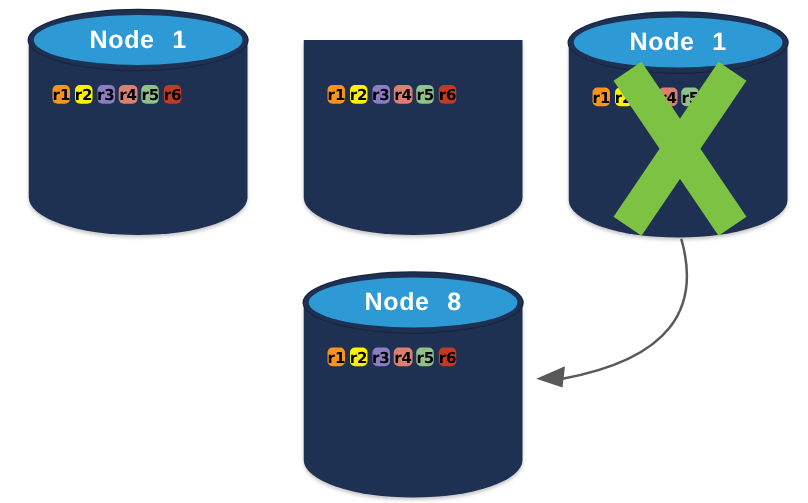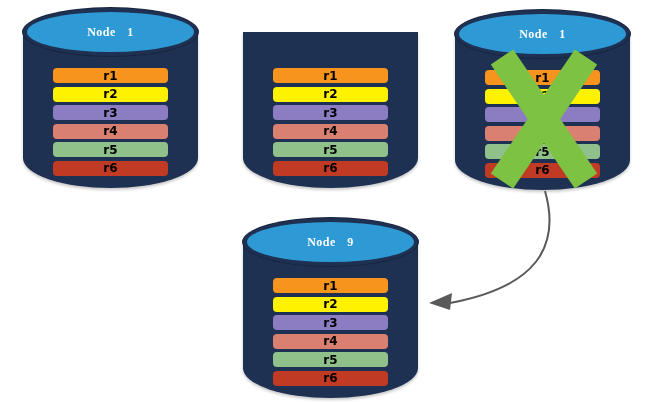--- a/index.html
+++ b/index.html
@@ -32,29 +32,29 @@
   }
   .cyl-top-face{
     position:absolute;left:4px;right:4px;top:4px;bottom:4px;
     background:var(--cylinder-top,#2E9AD5);
     border-radius:50%;
   }
   .node-title{
     position:absolute;left:0;right:0;top:0;height:48px;
     display:flex;align-items:center;justify-content:center;
     color:var(--title-text,#fff);
-    font-family:Liberation Serif, serif;
-    font-weight:bold;font-size:12px;
+    font-family:Liberation Sans, sans-serif;
+    font-weight:bold;font-size:20px;
     letter-spacing:0.5px;word-spacing:8px;
   }
 
   
   .bars{
-    position:absolute;left:30px;width:115px;top:60px;
-    display:flex;flex-direction:column;gap:3.5px;
+    position:absolute;left:19px;width:115px;top:60px;
+    display:flex;flex-direction:row;gap:3.5px;
   }
   .bar{
     height:15px;border-radius:4px;
     display:flex;align-items:center;justify-content:center;
   }
   .bar span{
     color:var(--bar-label,#000);
     font-weight:bold;font-size:12px;line-height:1;
   }
 
@@ -162,21 +162,21 @@
     <svg class="x-mark" viewBox="0 0 102 134">
       <line x1="9" y1="5" x2="93" y2="129"></line>
       <line x1="93" y1="5" x2="9" y2="129"></line>
     </svg>
   </div>
 
   <div class="node node-4">
     <div class="cyl-body"></div>
     <div class="cyl-top">
       <div class="cyl-top-face"></div>
-      <div class="node-title">Node 9</div>
+      <div class="node-title">Node 8</div>
     </div>
     <div class="bars">
         <div class="bar" style="background: rgb(247, 148, 30);">
           <span>r1</span>
         </div>
         <div class="bar" style="background: rgb(255, 242, 0);">
           <span>r2</span>
         </div>
         <div class="bar" style="background: rgb(140, 124, 193);">
           <span>r3</span>

